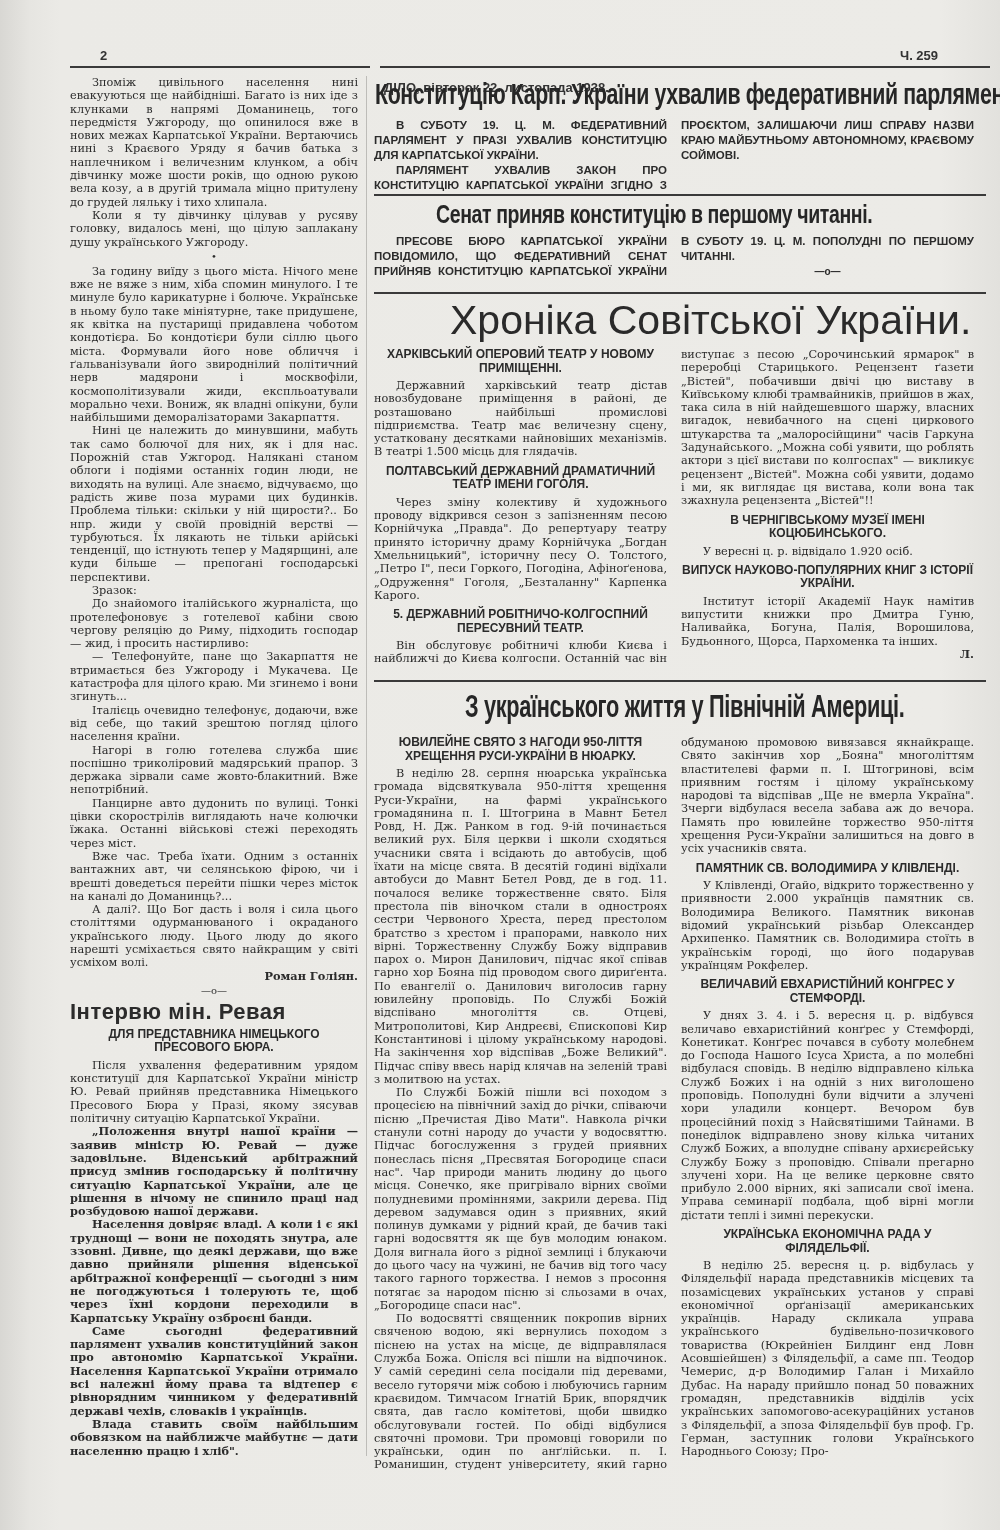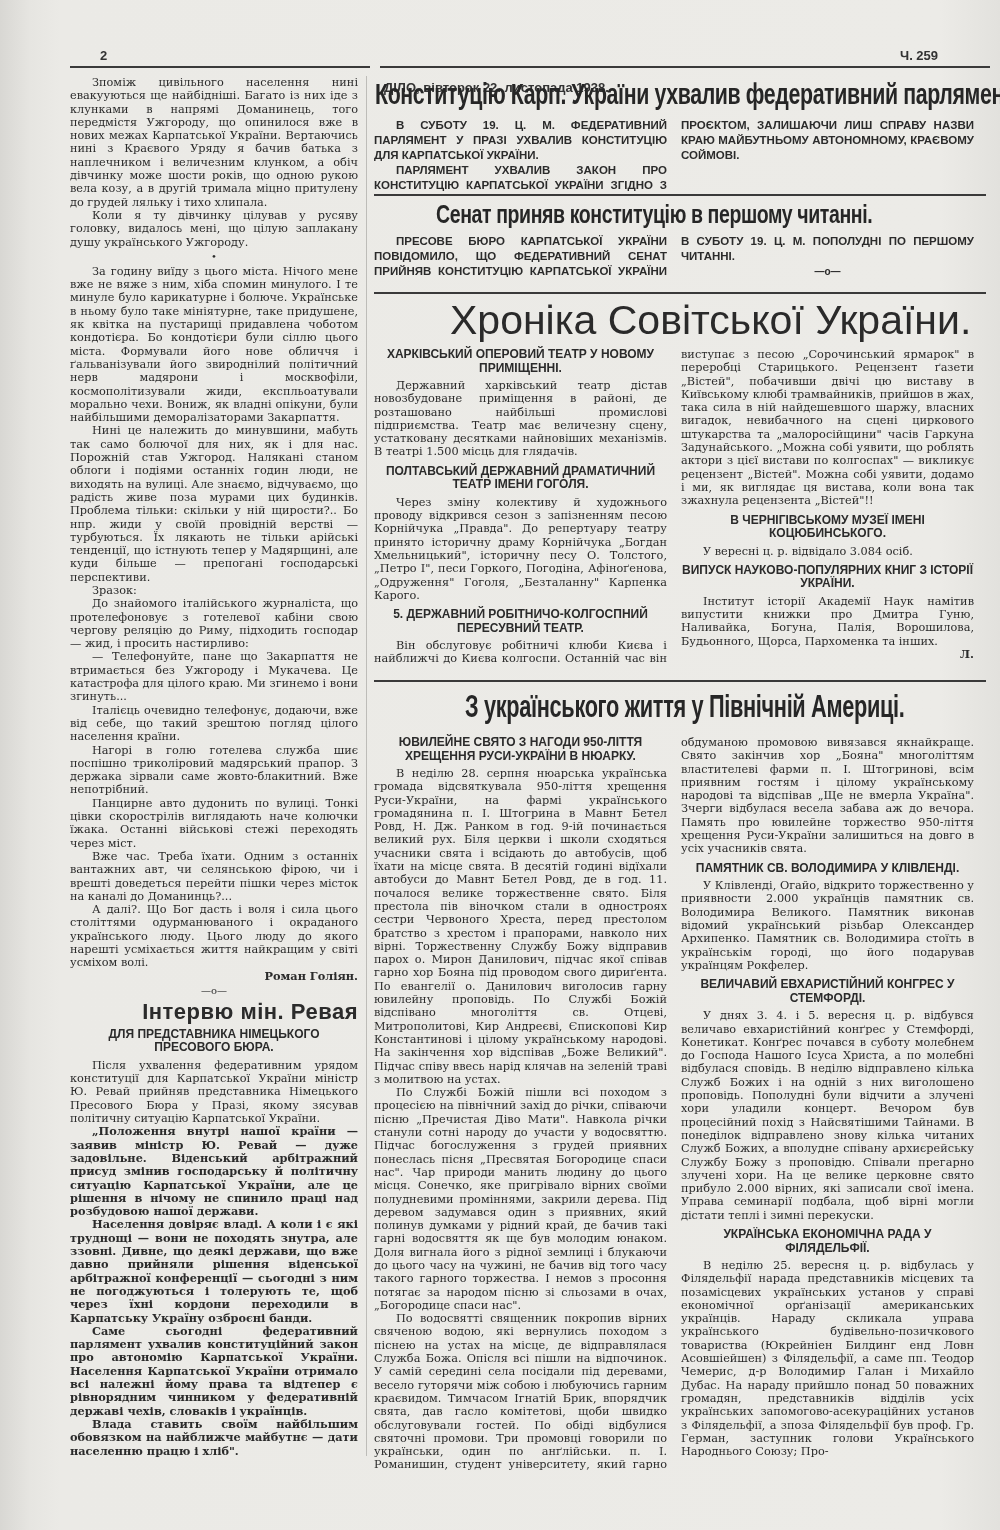--- a/index.html
+++ b/index.html
@@ -49,25 +49,25 @@
     <div class="sep">•</div>
     <p>За годину виїду з цього міста. Нічого мене вже не вяже з ним, хіба спомин минулого. І те минуле було карикатурне і болюче. Українське в ньому було таке мініятурне, таке придушене, як квітка на пустарищі придавлена чоботом кондотієра. Бо кондотієри були сіллю цього міста. Формували його нове обличчя і ґальванізували його звироднілий політичний нерв мадярони і москвофіли, космополітизували жиди, експльоатували морально чехи. Вониж, як владні опікуни, були найбільшими деморалізаторами Закарпаття.</p>
     <p>Нині це належить до минувшини, мабуть так само болючої для них, як і для нас. Порожній став Ужгород. Налякані станом облоги і подіями останніх годин люди, не виходять на вулиці. Але знаємо, відчуваємо, що радість живе поза мурами цих будинків. Проблема тільки: скільки у ній щирости?.. Бо нпр. жиди у своїй провідній верстві — турбуються. Їх лякають не тільки арійські тенденції, що істнують тепер у Мадярщині, але куди більше — препогані господарські перспективи.</p>
     <p>Зразок:</p>
     <p>До знайомого італійського журналіста, що протелефоновує з готелевої кабіни свою чергову реляцію до Риму, підходить господар — жид, і просить настирливо:</p>
     <p>— Телефонуйте, пане що Закарпаття не втримається без Ужгороду і Мукачева. Це катастрофа для цілого краю. Ми згинемо і вони згинуть...</p>
     <p>Італієць очевидно телефонує, додаючи, вже від себе, що такий зрештою погляд цілого населення країни.</p>
     <p>Нагорі в голю готелева служба шиє поспішно триколіровий мадярський прапор. З держака зірвали саме жовто-блакитний. Вже непотрібний.</p>
     <p>Панцирне авто дудонить по вулиці. Тонкі цівки скорострілів виглядають наче колючки їжака. Останні військові стежі переходять через міст.</p>
     <p>Вже час. Треба їхати. Одним з останніх вантажних авт, чи селянською фірою, чи і врешті доведеться перейти пішки через місток на каналі до Доманинць?...</p>
-    <p>А далі?. Що Бог дасть і воля і сила цього століттями одурманюваного і окраданого українського люду. Цього люду до якого нарешті усміхається життя найкращим у світі усміхом волі.</p>
+    <p>А далі?. Що Бог дасть і воля і сила цього століттями одурманюваного і окраданого українського люду. Цього люду до якого нарешті усміхається свято найкращим у світі усміхом волі.</p>
     <div class="sig">Роман Голіян.</div>
     <div class="sep">—о—</div>
 
-    <div class="sans bold" style="text-align:right; font-size:22px; line-height:26px; letter-spacing:0.5px;">Інтервю мін. Ревая</div>
+    <div class="sans bold" style="text-align:left; font-size:22px; line-height:26px; letter-spacing:0.5px;">Інтервю мін. Ревая</div>
     <div class="sub" style="margin-top:3px;">ДЛЯ ПРЕДСТАВНИКА НІМЕЦЬКОГО ПРЕСОВОГО БЮРА.</div>
     <p>Після ухвалення федеративним урядом конституції для Карпатської України міністр Ю. Ревай прийняв представника Німецького Пресового Бюра у Празі, якому зясував політичну ситуацію Карпатської України.</p>
     <p class="bold">„Положення внутрі нашої країни — заявив міністр Ю. Ревай — дуже задовільне. Віденський арбітражний присуд змінив господарську й політичну ситуацію Карпатської України, але це рішення в нічому не спинило праці над розбудовою нашої держави.</p>
     <p class="bold">Населення довіряє владі. А коли і є які труднощі — вони не походять знутра, але ззовні. Дивне, що деякі держави, що вже давно прийняли рішення віденської арбітражної конференції — сьогодні з ним не погоджуються і толерують те, щоб через їхні кордони переходили в Карпатську Україну озброєні банди.</p>
     <p class="bold">Саме сьогодні федеративний парлямент ухвалив конституційний закон про автономію Карпатської України. Населення Карпатської України отримало всі належні йому права та відтепер є рівнорядним чинником у федеративній державі чехів, словаків і українців.</p>
     <p class="bold">Влада ставить своїм найбільшим обовязком на найближче майбутнє — дати населенню працю і хліб".</p>
   </div>
 
   <div class="abs" style="left:366px; top:76px; width:1px; height:1380px; background:#bdbcb8;"></div>
 
@@ -87,21 +87,21 @@
 
   <div class="abs" style="left:450px; top:298px; font-family:'Liberation Sans', sans-serif; font-size:41px; line-height:44px; color:#2a2a2a; white-space:nowrap;">Хроніка Совітської України.</div>
   <div class="col c2" style="left:374px; top:348px; width:600px; height:322px; column-fill:auto;">
     <div class="sub" style="margin-top:0;">ХАРКІВСЬКИЙ ОПЕРОВИЙ ТЕАТР У НОВОМУ ПРИМІЩЕННІ.</div>
     <p>Державний харківський театр дістав новозбудоване приміщення в районі, де розташовано найбільші промислові підприємства. Театр має величезну сцену, устатковану десятками найновіших механізмів. В театрі 1.500 місць для глядачів.</p>
     <div class="sub">ПОЛТАВСЬКИЙ ДЕРЖАВНИЙ ДРАМАТИЧНИЙ ТЕАТР ІМЕНИ ГОГОЛЯ.</div>
     <p>Через зміну колективу й художнього проводу відкрився сезон з запізненням песою Корнійчука „Правда". До репертуару театру принято історичну драму Корнійчука „Богдан Хмельницький", історичну песу О. Толстого, „Петро І", песи Горкого, Погодіна, Афіноґенова, „Одруження" Гоголя, „Безталанну" Карпенка Карого.</p>
     <div class="sub">5. ДЕРЖАВНИЙ РОБІТНИЧО-КОЛГОСПНИЙ ПЕРЕСУВНИЙ ТЕАТР.</div>
     <p>Він обслуговує робітничі клюби Києва і найближчі до Києва колгоспи. Останній час він виступає з песою „Сорочинський ярмарок" в переробці Старицького. Рецензент ґазети „Вістей", побачивши двічі цю виставу в Київському клюбі трамвайників, прийшов в жах, така сила в ній найдешевшого шаржу, власних вигадок, невибачного на сцені циркового штукарства та „малоросійщини" часів Гаркуна Задунайського. „Можна собі уявити, що роблять актори з цієї вистави по колгоспах" — викликує рецензент „Вістей". Можна собі уявити, додамо і ми, як виглядає ця вистава, коли вона так зжахнула рецензента „Вістей"!!</p>
     <div class="sub">В ЧЕРНІГІВСЬКОМУ МУЗЕЇ ІМЕНІ КОЦЮБИНСЬКОГО.</div>
-    <p>У вересні ц. р. відвідало 3.084 осіб.</p>
+    <p>У вересні ц. р. відвідало 1.920 осіб.</p>
     <div class="sub">ВИПУСК НАУКОВО-ПОПУЛЯРНИХ КНИГ З ІСТОРІЇ УКРАЇНИ.</div>
     <p>Інститут історії Академії Наук намітив випустити книжки про Дмитра Гуню, Наливайка, Богуна, Палія, Ворошилова, Будьонного, Щорса, Пархоменка та інших.</p>
     <div class="sig">Л.</div>
     <div class="sep">—о—</div>
   </div>
   <div class="rule" style="left:374px; top:680px; width:612px;"></div>
 
   <div class="headline" style="left:465px; top:688px; font-size:32px; transform:scaleX(0.68);">З українського життя у Північній Америці.</div>
   <div class="col c2" style="left:374px; top:736px; width:600px; height:740px; column-fill:auto;">
     <div class="sub" style="margin-top:0;">ЮВИЛЕЙНЕ СВЯТО З НАГОДИ 950-ЛІТТЯ ХРЕЩЕННЯ РУСИ-УКРАЇНИ В НЮАРКУ.</div>

